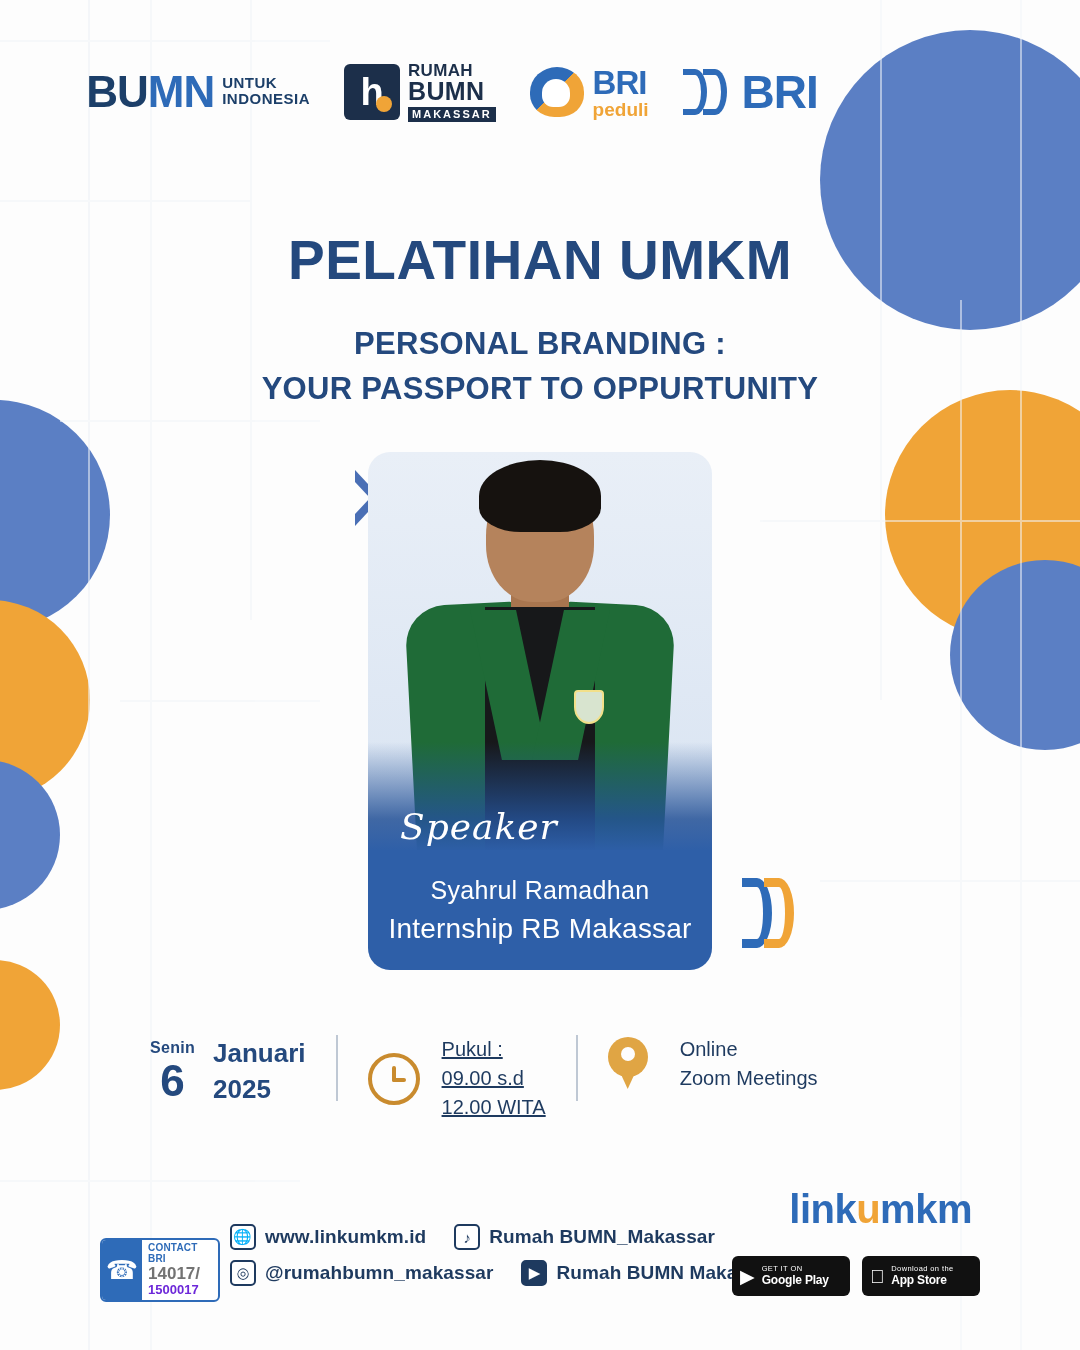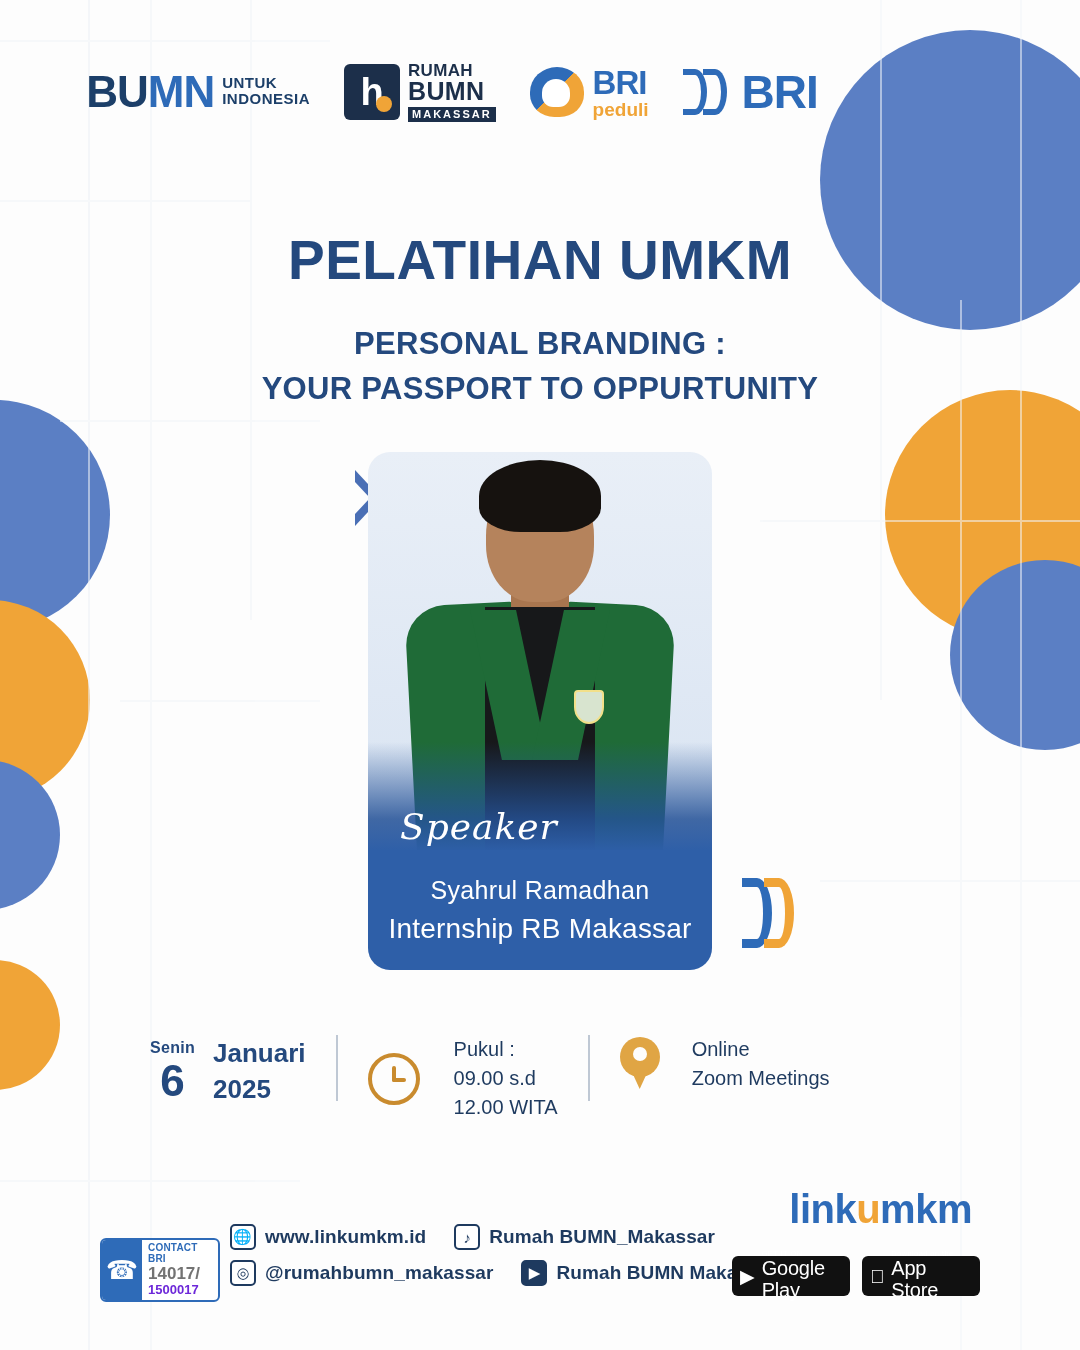--- a/index.html
+++ b/index.html
@@ -250,21 +250,21 @@
   .icon-circle-clock {
     width: 52px; height: 52px; border-radius: 50%;
     border: 4px solid #c98b2e; position: relative; flex: none;
   }
   .icon-circle-clock::before, .icon-circle-clock::after {
     content: ""; position: absolute; background: #c98b2e; border-radius: 2px;
   }
   .icon-circle-clock::before { width: 4px; height: 16px; left: 20px; top: 9px; }
   .icon-circle-clock::after { width: 14px; height: 4px; left: 20px; top: 21px; }
 
-  .time-text { color: #1e3a5f; font-size: 20px; line-height: 1.45; margin-left: 16px; }
+  .time-text { color: #1e3a5f; font-size: 20px; line-height: 1.45; margin-left: 4px; text-decoration: underline; }
 
   .pin {
     width: 40px; height: 54px; flex: none; position: relative;
   }
   .pin .top {
     width: 40px; height: 40px; border-radius: 50% 50% 50% 50%;
     background: #e0a544;
   }
   .pin .tip {
     position: absolute; left: 9px; top: 28px;
@@ -314,21 +314,21 @@
   .linkumkm .u { color: #f0a437; }
 
   .stores { position: absolute; right: 100px; bottom: 14px; display: flex; gap: 12px; }
   .store {
     width: 118px; height: 40px; background: #111; border-radius: 6px;
     color: #fff; display: flex; align-items: center; padding: 0 8px; gap: 7px;
   }
   .store .glyph { font-size: 19px; line-height: 1; }
   .store .txt { display: flex; flex-direction: column; line-height: 1.08; }
   .store .t1 { font-size: 7.5px; letter-spacing: .4px; }
-  .store .t2 { font-size: 20px; font-weight: 400; letter-spacing: -.2px; }
+  .store .t2 { font-size: 12px; font-weight: 700; letter-spacing: -.2px; }
 </style>
 </head>
 <body>
 
 <div class="poster">
 
   <div class="deco circle-blue-tr"></div>
   <div class="deco circle-orange-r"></div>
   <div class="deco circle-blue-r2"></div>
   <div class="deco circle-blue-l"></div>

